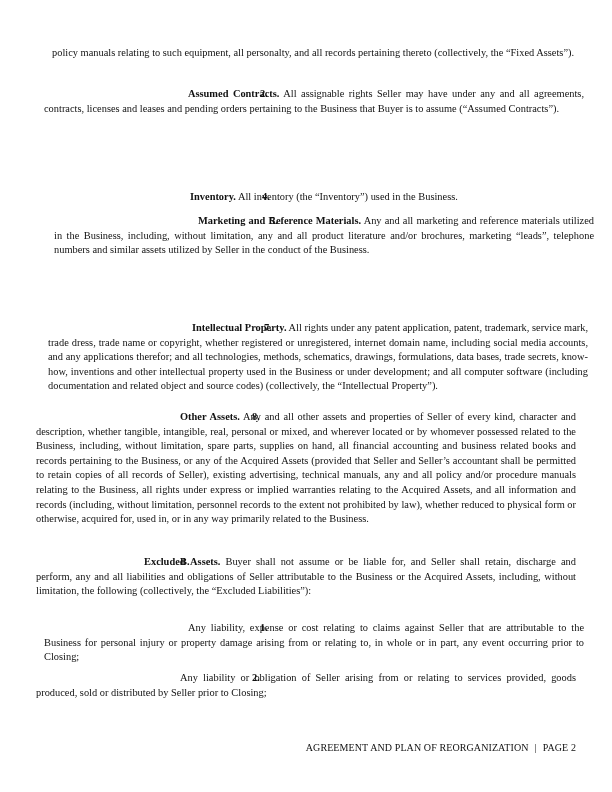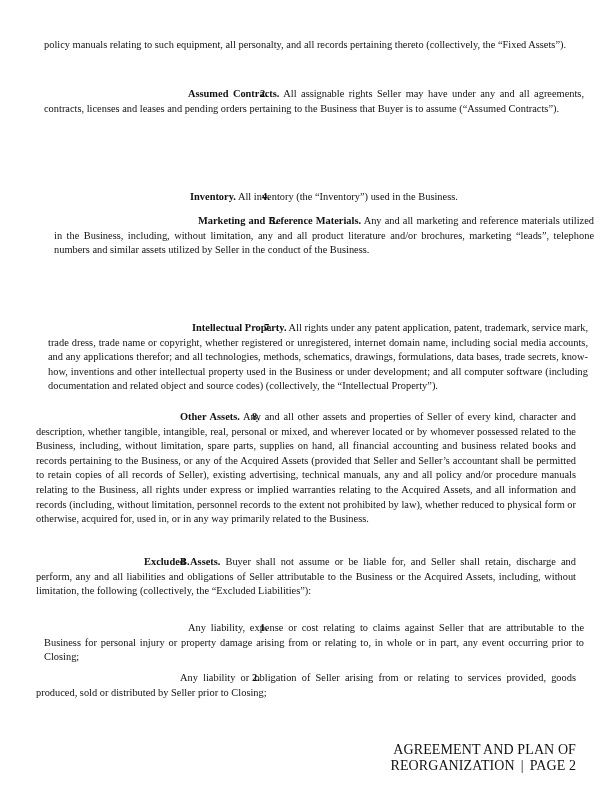--- a/index.html
+++ b/index.html
@@ -2,29 +2,29 @@
 <html><head>
 <meta charset="utf-8">
 <style>
   html, body { margin: 0; padding: 0; background: #ffffff; }
   body { width: 612px; height: 792px; position: relative; overflow: hidden;
          font-family: "Liberation Serif", serif; color: #111; }
   .page { position: absolute; left: 0; top: 0; width: 612px; height: 792px; background: #fff; }
   .para { position: absolute; left: 36px; width: 540px; font-size: 10.4px; line-height: 14.6px; text-align: justify; }
   .num { font-weight: bold; display: inline-block; width: 36px; }
   .head { font-weight: bold; }
-  .footer { position: absolute; left: 300px; width: 276px; top: 742px; text-align: right; font-size: 14px; letter-spacing: 0.1px; }
+  .footer { position: absolute; left: 300px; width: 276px; top: 742px; text-align: right; font-size: 10px; letter-spacing: 0.1px; }
   .sep { padding: 0 6px; }
 </style>
 </head>
 <body>
 
 <div class="page">
 
-  <p class="para" style="top:30px; margin:8px;">
+  <p class="para" style="top:30px; margin:16px;">
     <span>policy manuals relating to such equipment, all personalty, and all records pertaining thereto (collectively, the “Fixed Assets”).</span>
   </p>
 
   <p class="para" style="top:79px; margin:8px; text-indent:108px;">
     <span class="num">2.</span><span class="head">Assumed Contracts.</span><span> All assignable rights Seller may have under any and all agreements, contracts, licenses and leases and pending orders pertaining to the Business that Buyer is to assume (“Assumed Contracts”).</span>
   </p>
 
 
   <p class="para" style="top:180px; margin:10px; text-indent:108px;">
     <span class="num">4.</span><span class="head">Inventory.</span><span> All inventory (the “Inventory”) used in the Business.</span>

